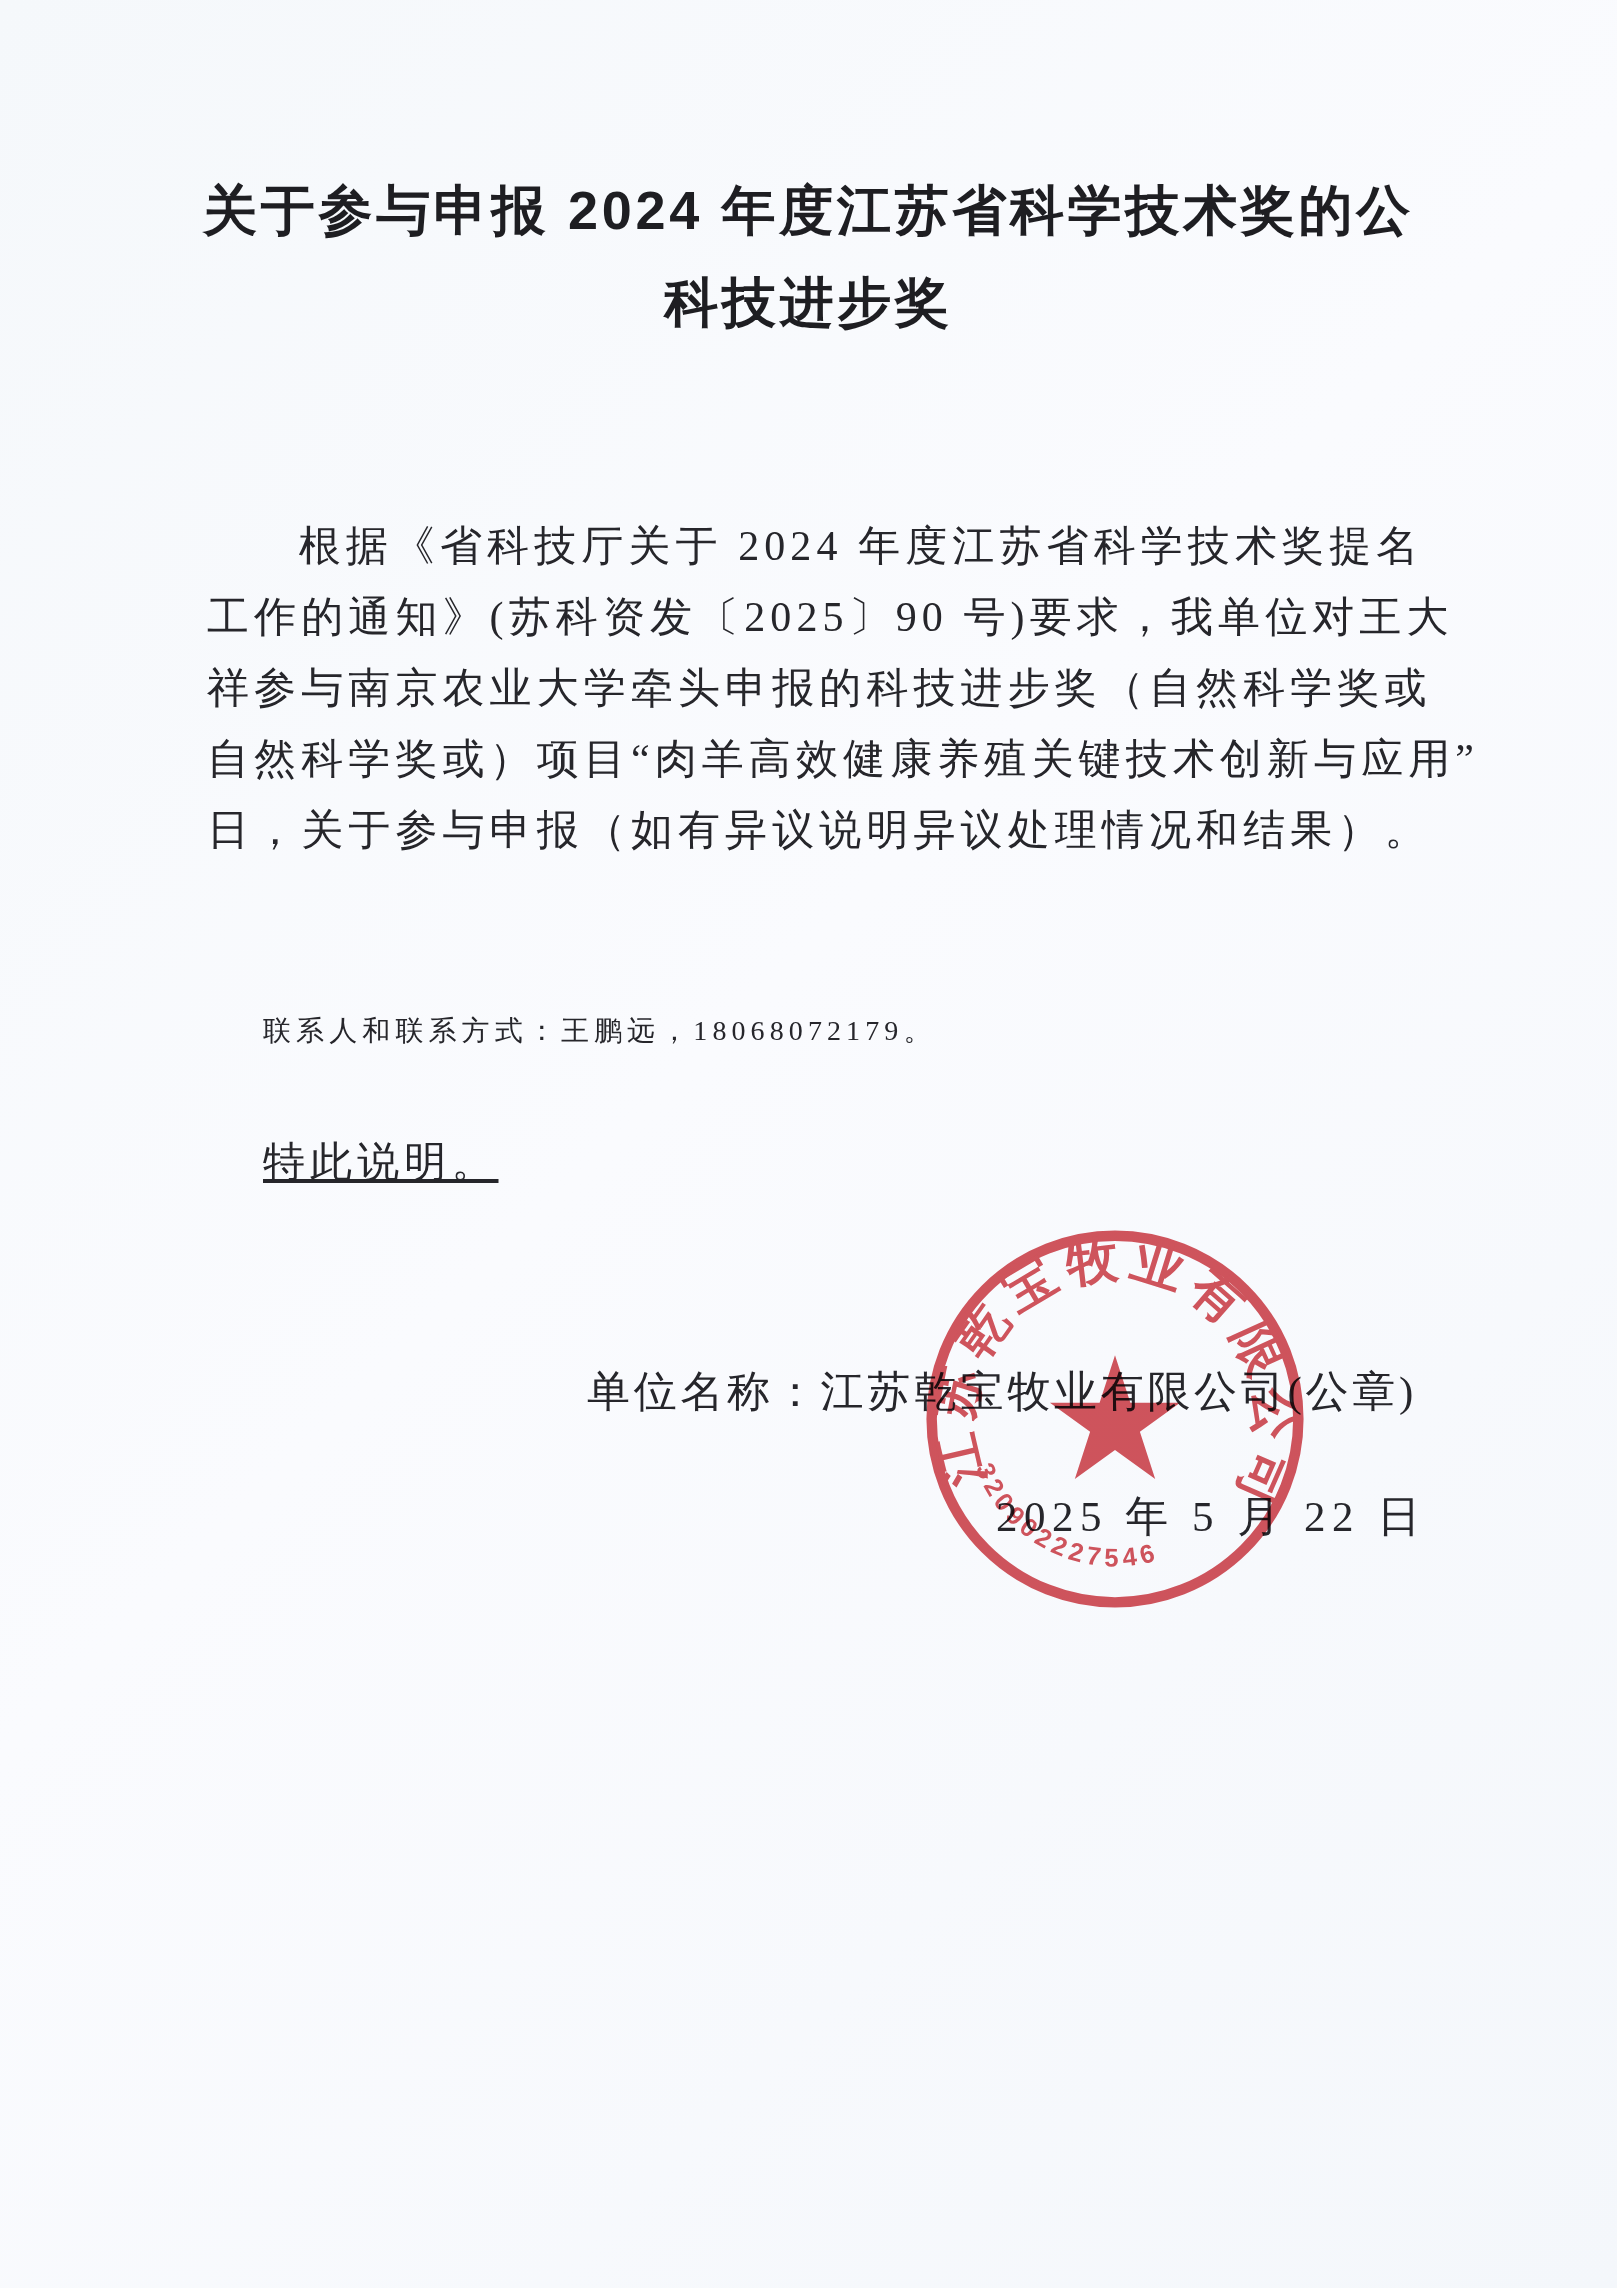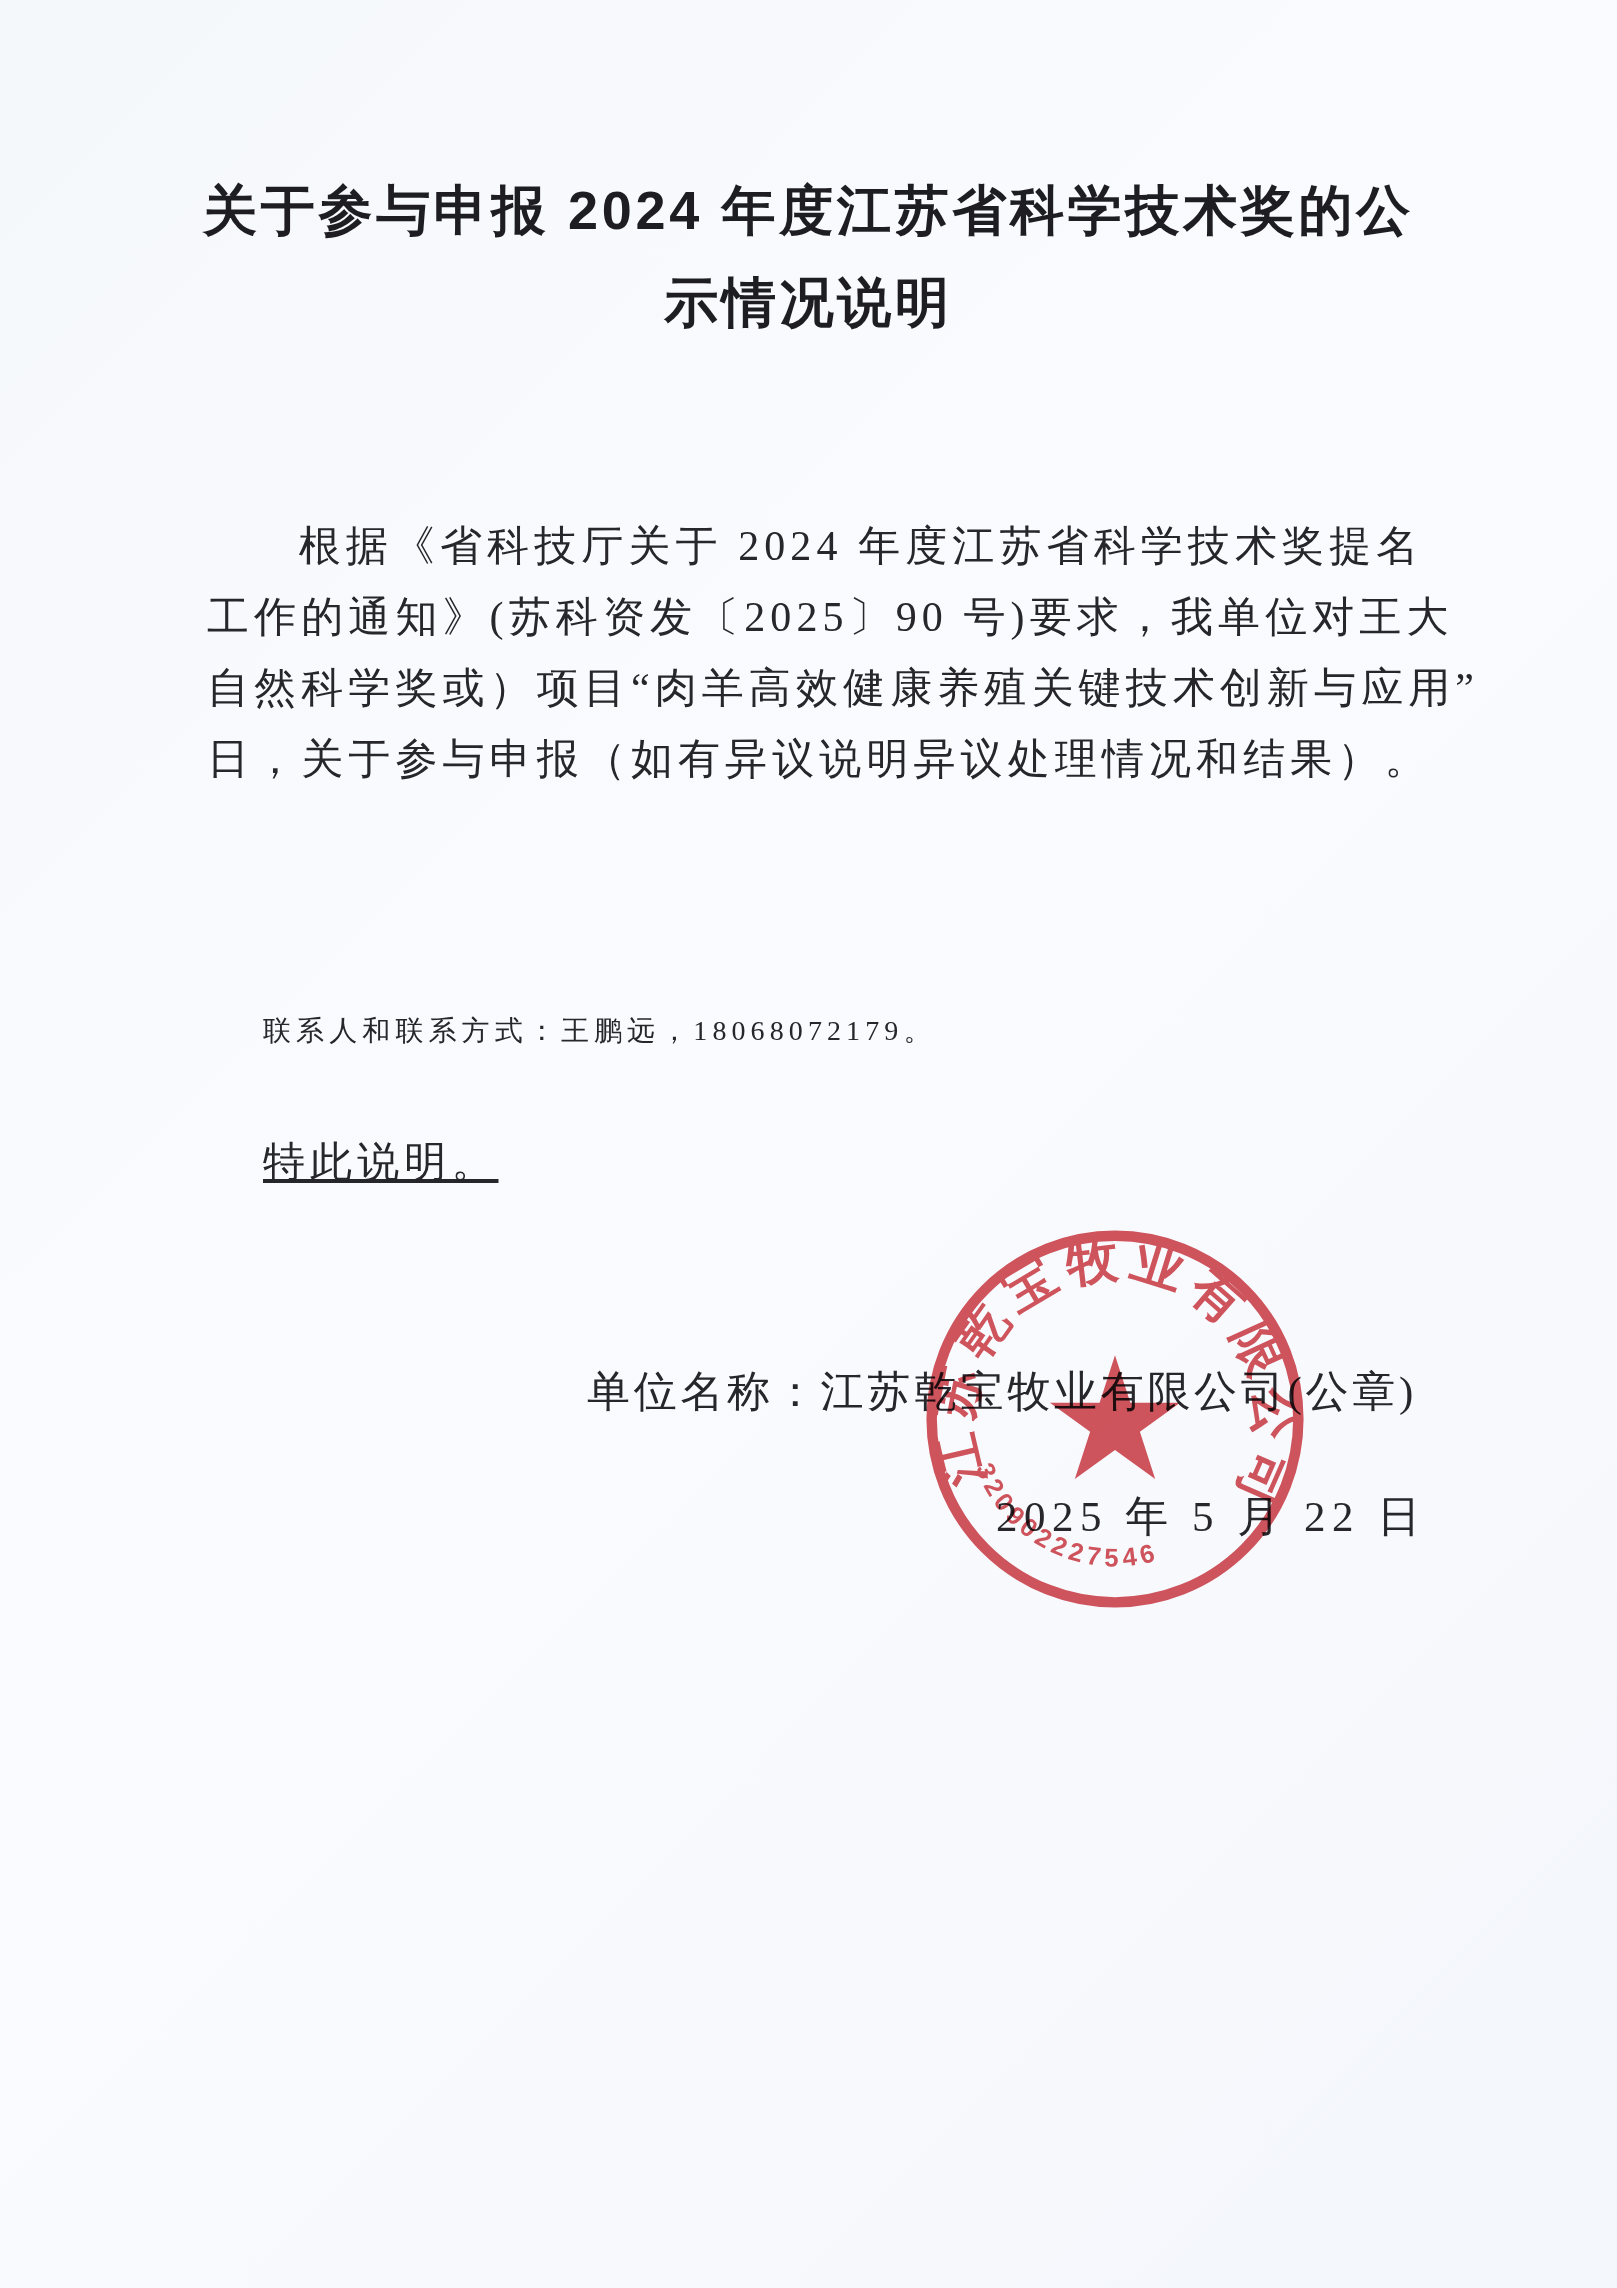--- a/index.html
+++ b/index.html
@@ -60,26 +60,27 @@
   .seal .company-arc { font-size:54px; letter-spacing:9px; }
   .seal .serial-arc  { font-size:27px; letter-spacing:5px; }
 </style>
 </head>
 <body>
 
 <div class="page">
 
   <div class="title">
     <div>关于参与申报 2024 年度江苏省科学技术奖的公</div>
-    <div>示情况说明</div>
+    <div>科技进步奖</div>
   </div>
 
   <div class="doc-body">
     <div class="body-line indent">根据《省科技厅关于 2024 年度江苏省科学技术奖提名</div>
     <div class="body-line">工作的通知》(苏科资发〔2025〕90 号)要求，我单位对王大</div>
+    <div class="body-line">祥参与南京农业大学牵头申报的科技进步奖（自然科学奖或</div>
     <div class="body-line">自然科学奖或）项目“肉羊高效健康养殖关键技术创新与应用”</div>
     <div class="body-line">日，关于参与申报（如有异议说明异议处理情况和结果）。</div>
   </div>
 
   <div class="contact-line">联系人和联系方式：王鹏远，18068072179。</div>
 
   <div class="statement-line">特此说明。</div>
 
   <div class="signature-unit">单位名称：江苏乾宝牧业有限公司(公章)</div>
 

